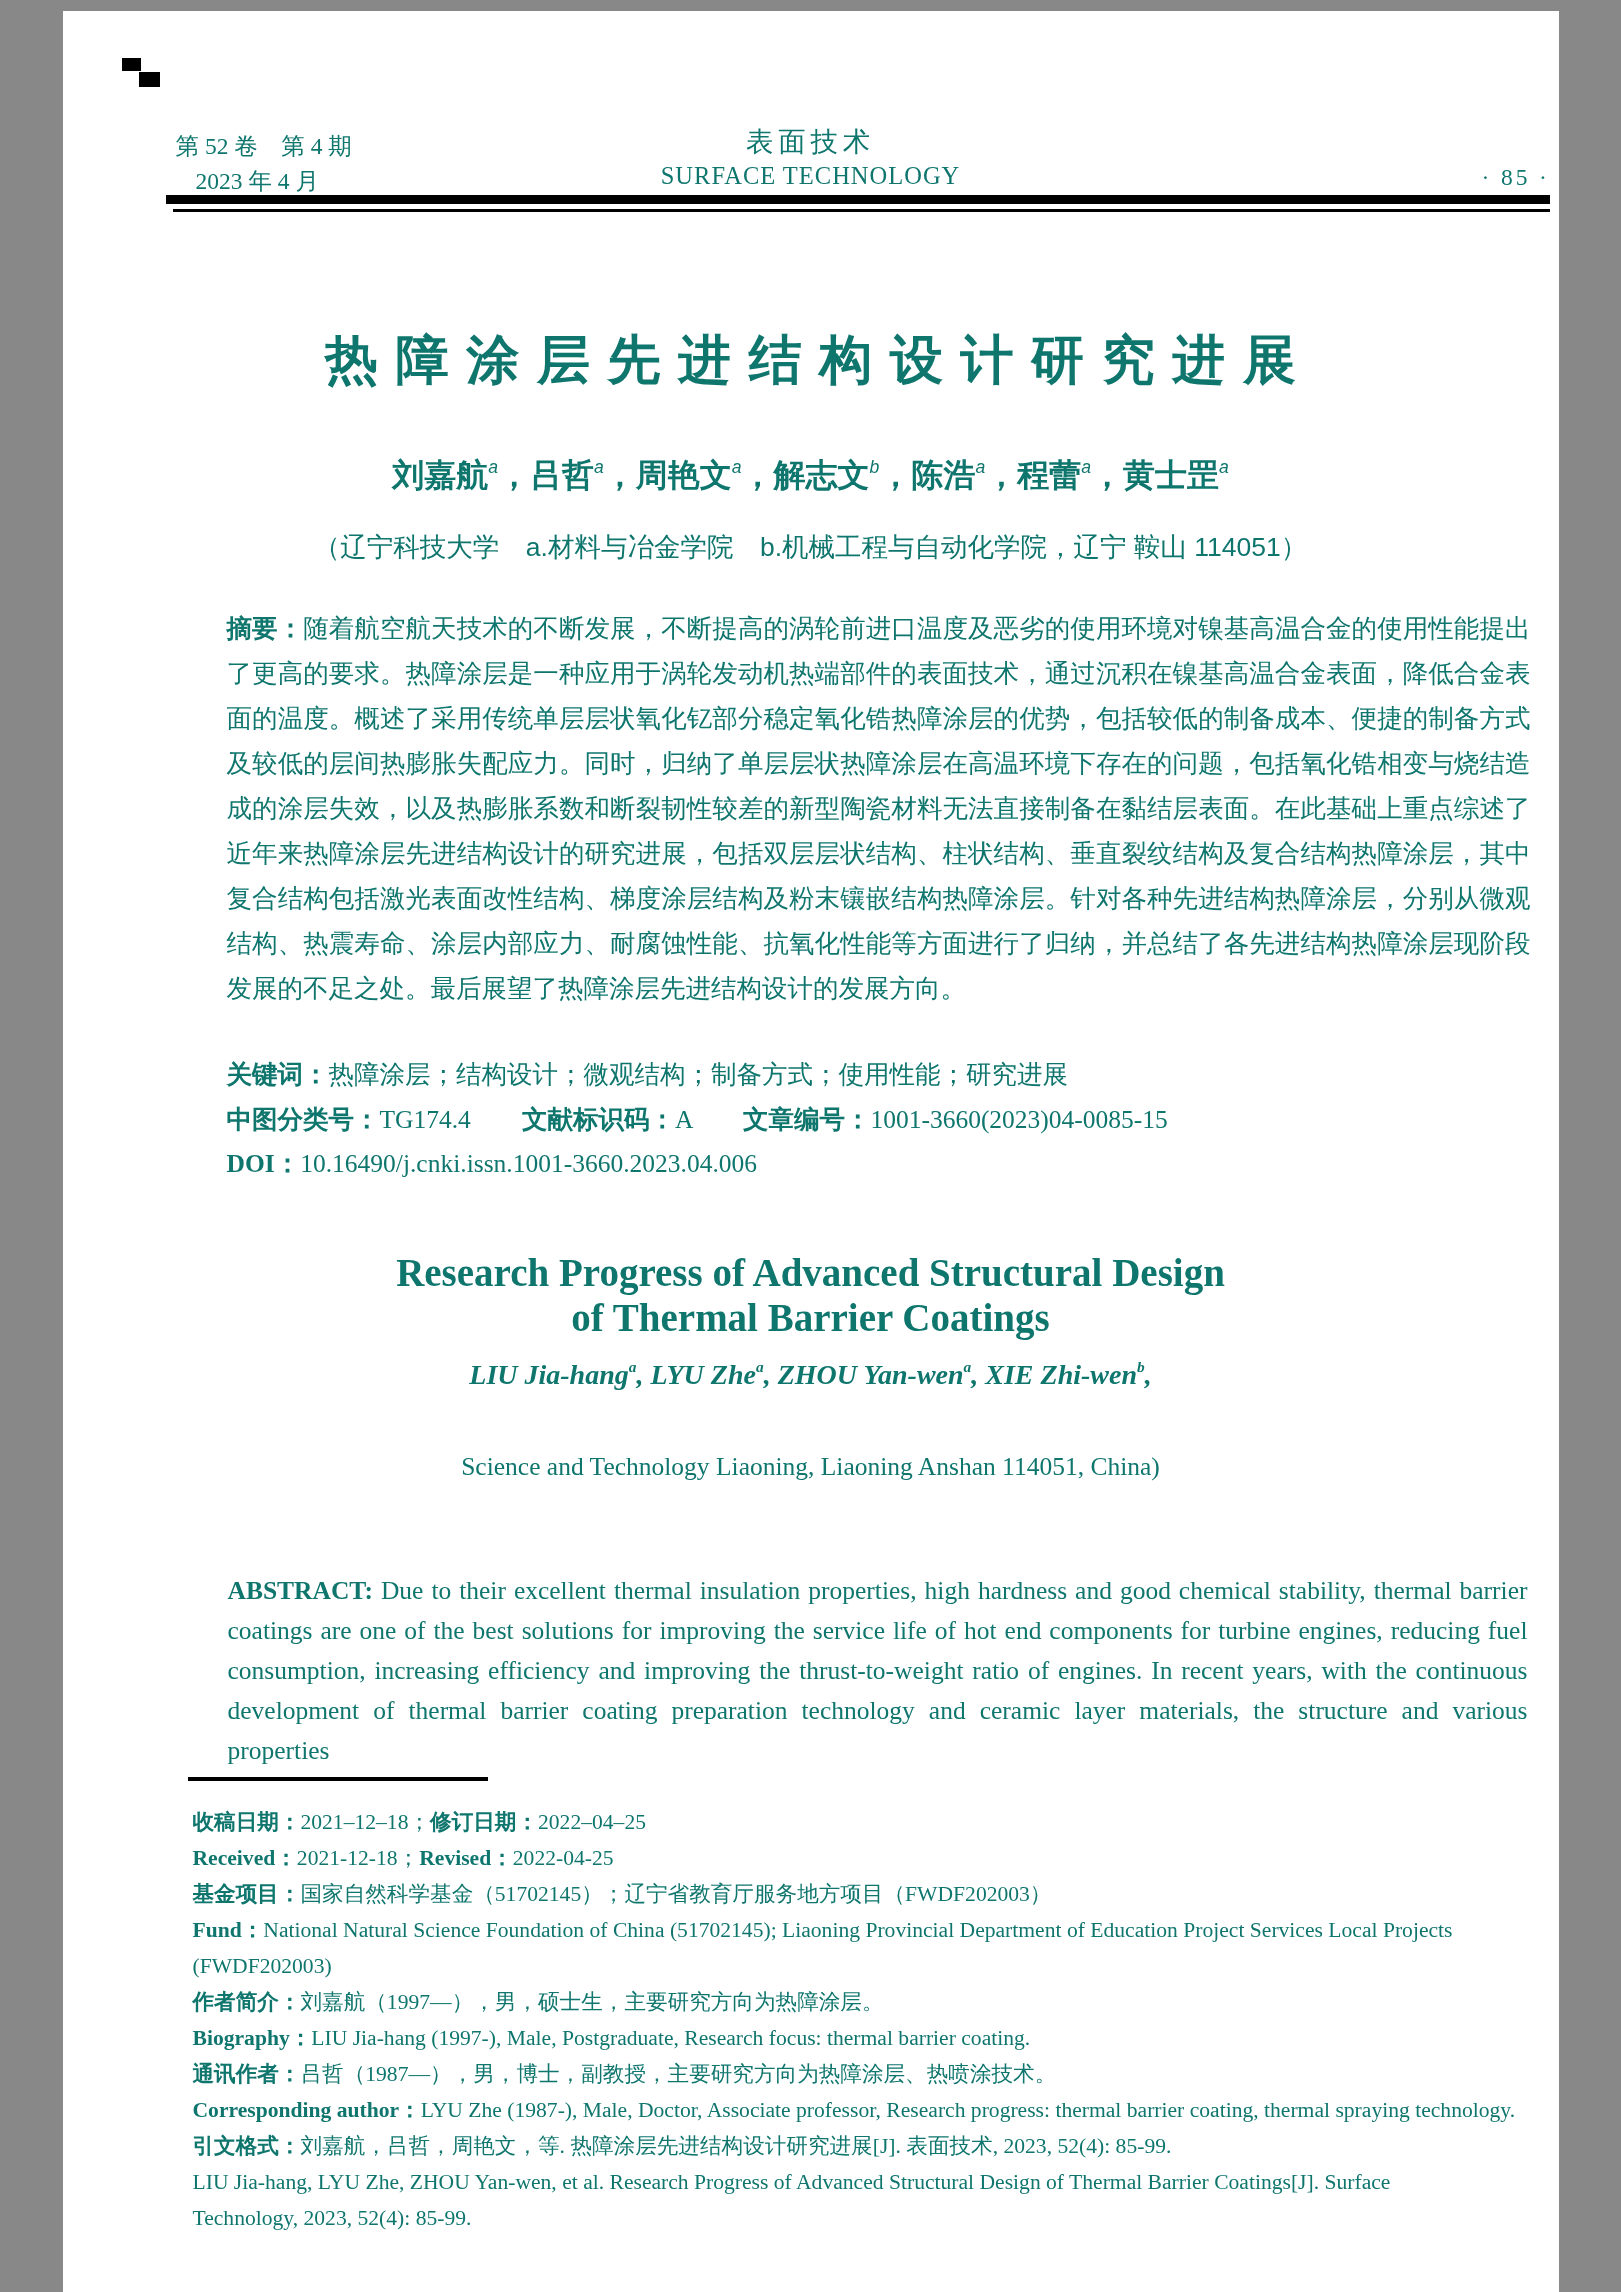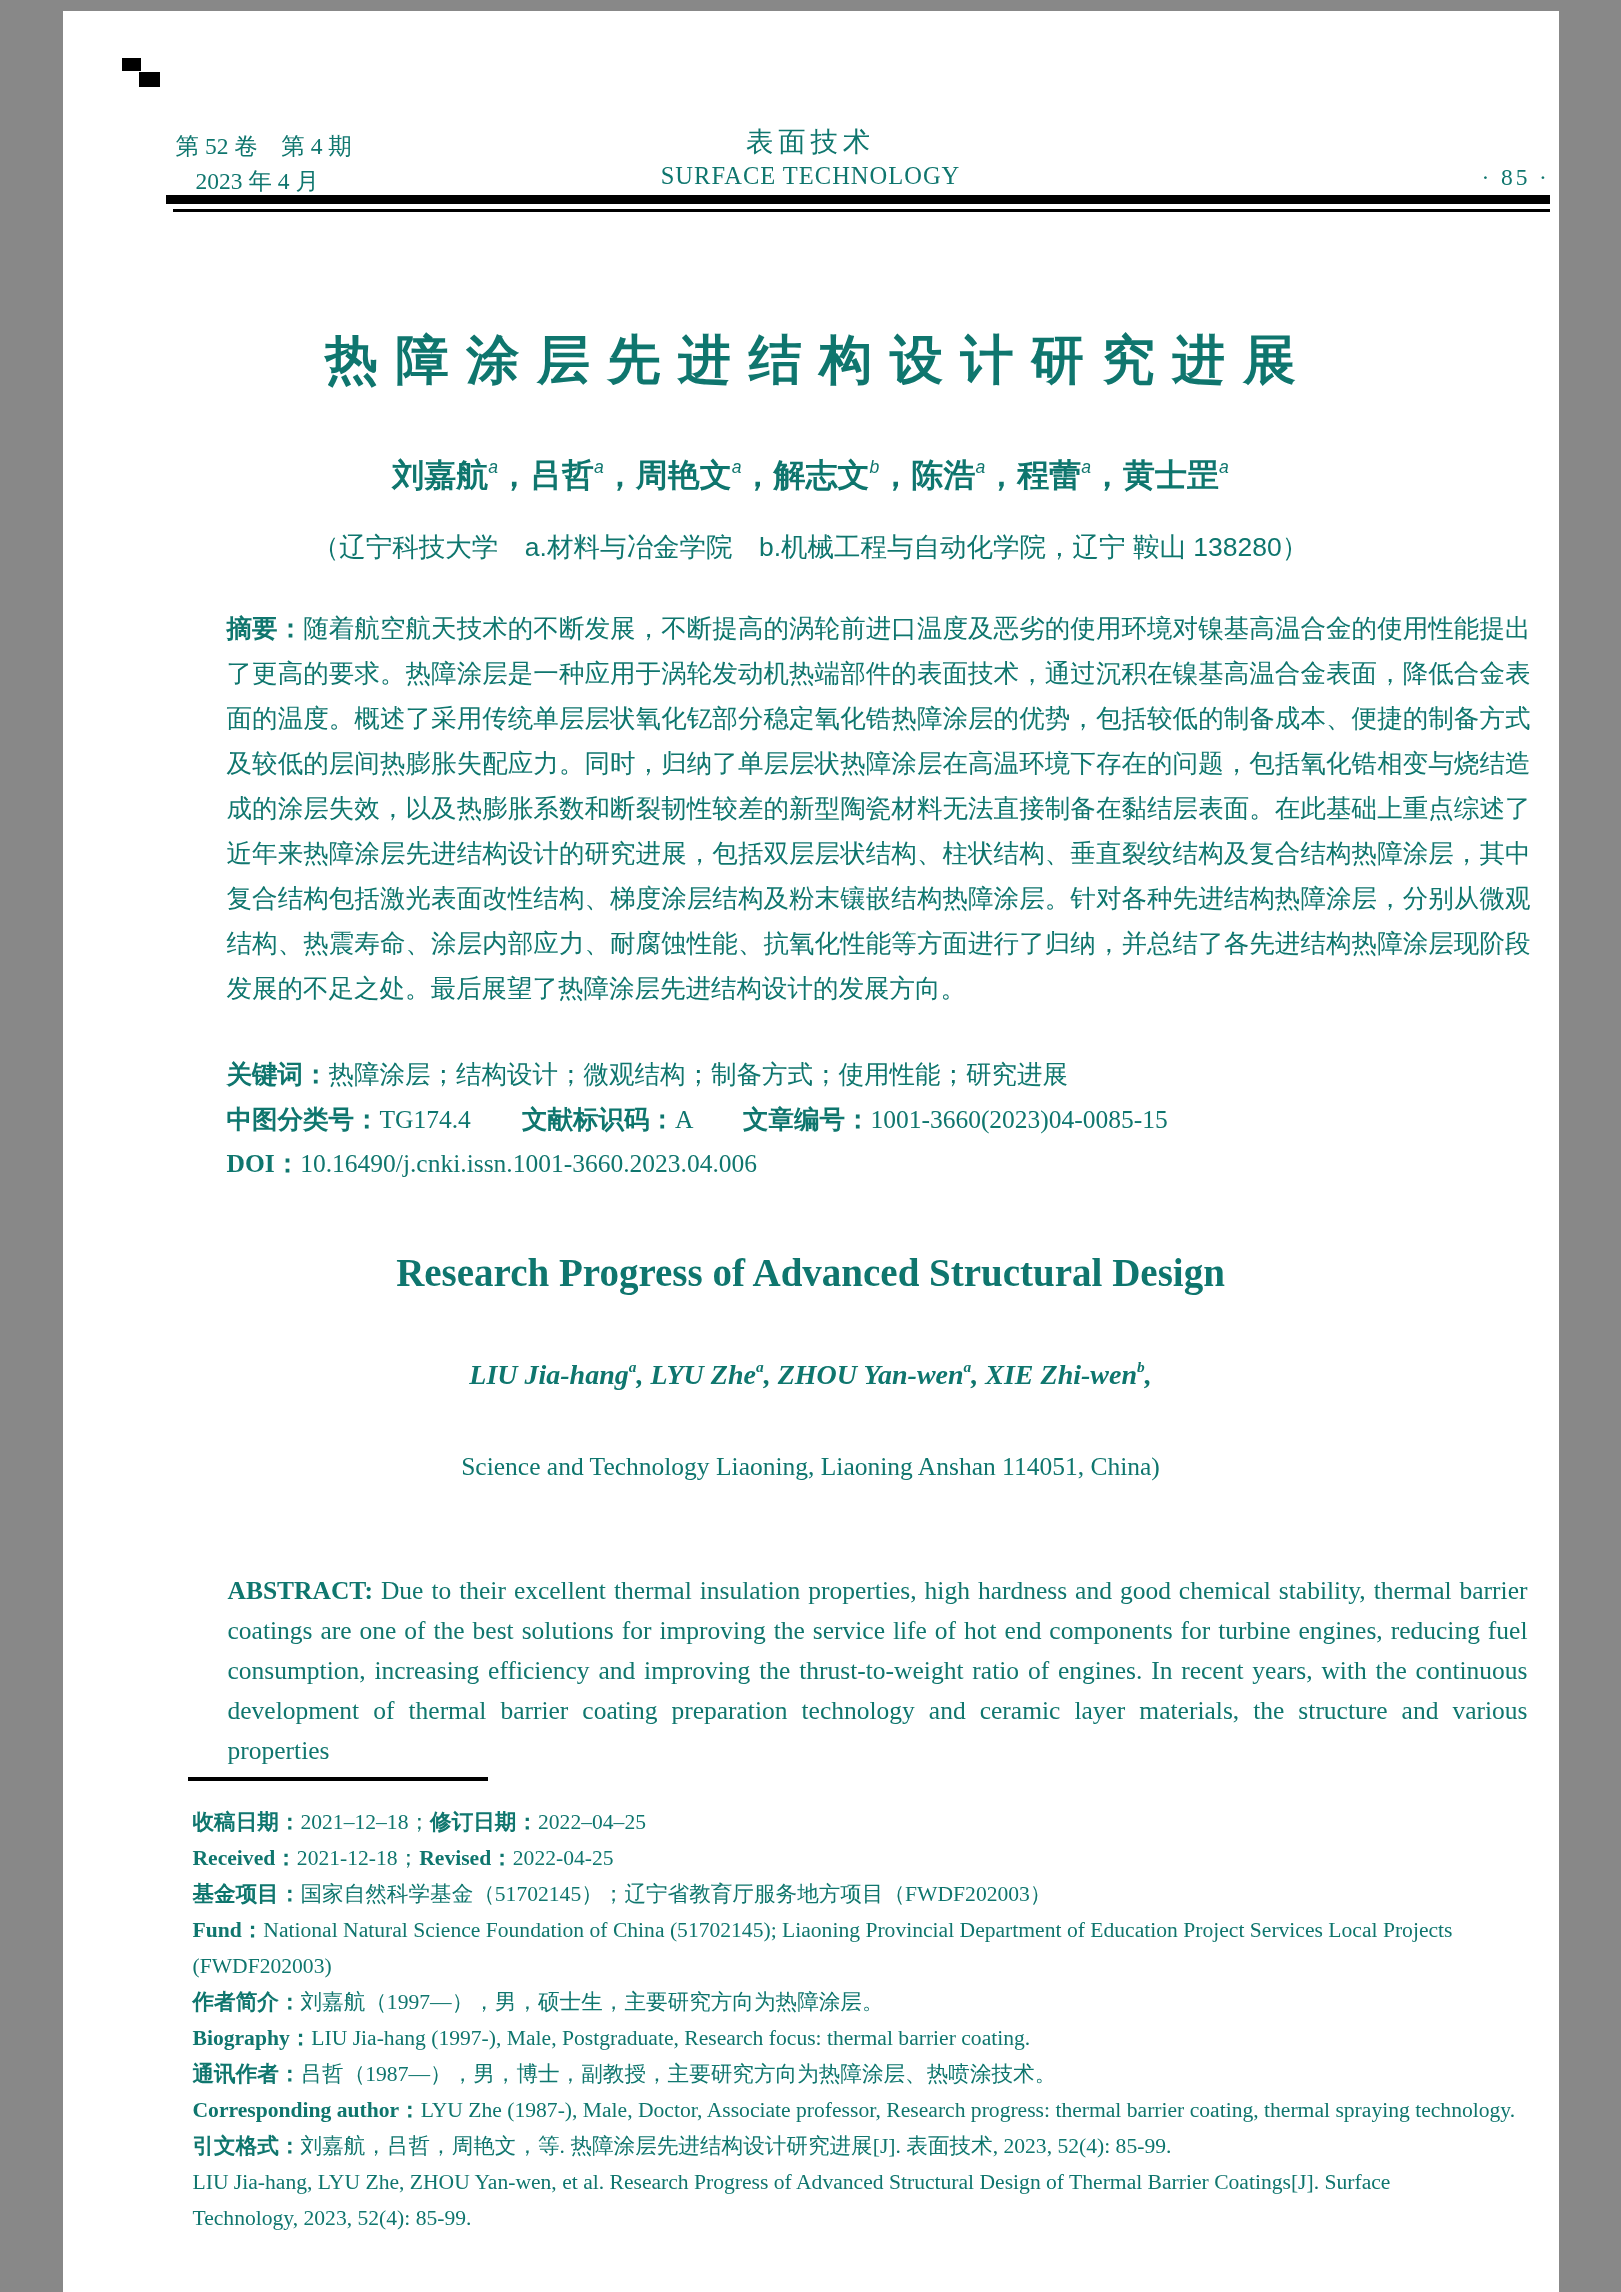--- a/index.html
+++ b/index.html
@@ -70,29 +70,30 @@
   <div class="abs" id="hdr-vol">第 52 卷　第 4 期</div>
   <div class="abs" id="hdr-date">2023 年 4 月</div>
   <div class="abs" id="hdr-jen">SURFACE TECHNOLOGY</div>
   <div class="abs" id="hdr-jcn">表面技术</div>
   <div class="abs" id="hdr-page">· 85 ·</div>
   <div class="abs" id="rule-thick"></div>
   <div class="abs" id="rule-thin"></div>
 
   <h1 class="abs" id="title-cn">热障涂层先进结构设计研究进展</h1>
   <div class="abs" id="authors-cn"><span>刘嘉航</span><sup class="i">a</sup><span>，</span><span>吕哲</span><sup class="i">a</sup><span>，</span><span>周艳文</span><sup class="i">a</sup><span>，</span><span>解志文</span><sup class="i">b</sup><span>，</span><span>陈浩</span><sup class="i">a</sup><span>，</span><span>程蕾</span><sup class="i">a</sup><span>，</span><span>黄士罡</span><sup class="i">a</sup></div>
-  <div class="abs" id="affil-cn">（辽宁科技大学　a.材料与冶金学院　b.机械工程与自动化学院，辽宁 鞍山 138280）</div>
+  <div class="abs" id="affil-cn">（辽宁科技大学　a.材料与冶金学院　b.机械工程与自动化学院，辽宁 鞍山 114051）</div>
 
   <p class="abs" id="abstract-cn"><span class="b">摘要：</span><span>随着航空航天技术的不断发展，不断提高的涡轮前进口温度及恶劣的使用环境对镍基高温合金的使用性能提出了更高的要求。热障涂层是一种应用于涡轮发动机热端部件的表面技术，通过沉积在镍基高温合金表面，降低合金表面的温度。概述了采用传统单层层状氧化钇部分稳定氧化锆热障涂层的优势，包括较低的制备成本、便捷的制备方式及较低的层间热膨胀失配应力。同时，归纳了单层层状热障涂层在高温环境下存在的问题，包括氧化锆相变与烧结造成的涂层失效，以及热膨胀系数和断裂韧性较差的新型陶瓷材料无法直接制备在黏结层表面。在此基础上重点综述了近年来热障涂层先进结构设计的研究进展，包括双层层状结构、柱状结构、垂直裂纹结构及复合结构热障涂层，其中复合结构包括激光表面改性结构、梯度涂层结构及粉末镶嵌结构热障涂层。针对各种先进结构热障涂层，分别从微观结构、热震寿命、涂层内部应力、耐腐蚀性能、抗氧化性能等方面进行了归纳，并总结了各先进结构热障涂层现阶段发展的不足之处。最后展望了热障涂层先进结构设计的发展方向。</span></p>
   <p class="abs" id="keywords"><span class="b">关键词：</span><span>热障涂层；结构设计；微观结构；制备方式；使用性能；研究进展</span></p>
   <p class="abs" id="clc"><span class="b">中图分类号：</span><span>TG174.4</span><span>　　</span><span class="b">文献标识码：</span><span>A</span><span>　　</span><span class="b">文章编号：</span><span>1001-3660(2023)04-0085-15</span></p>
   <p class="abs" id="doi"><span class="b">DOI：</span><span>10.16490/j.cnki.issn.1001-3660.2023.04.006</span></p>
 
   <div class="abs" id="title-en">
     <div>Research Progress of Advanced Structural Design</div>
+    <div>of Thermal Barrier Coatings</div>
   </div>
   <div class="abs" id="authors-en">
     <div><span>LIU Jia-hang</span><sup>a</sup><span>, </span><span>LYU Zhe</span><sup>a</sup><span>, </span><span>ZHOU Yan-wen</span><sup>a</sup><span>, </span><span>XIE Zhi-wen</span><sup>b</sup><span>,</span></div>
   </div>
   <div class="abs" id="affil-en">
     <div>Science and Technology Liaoning, Liaoning Anshan 114051, China)</div>
   </div>
 
   <p class="abs" id="abstract-en"><span class="b">ABSTRACT: </span><span>Due to their excellent thermal insulation properties, high hardness and good chemical stability, thermal barrier coatings are one of the best solutions for improving the service life of hot end components for turbine engines, reducing fuel consumption, increasing efficiency and improving the thrust-to-weight ratio of engines. In recent years, with the continuous development of thermal barrier coating preparation technology and ceramic layer materials, the structure and various properties</span></p>
 

